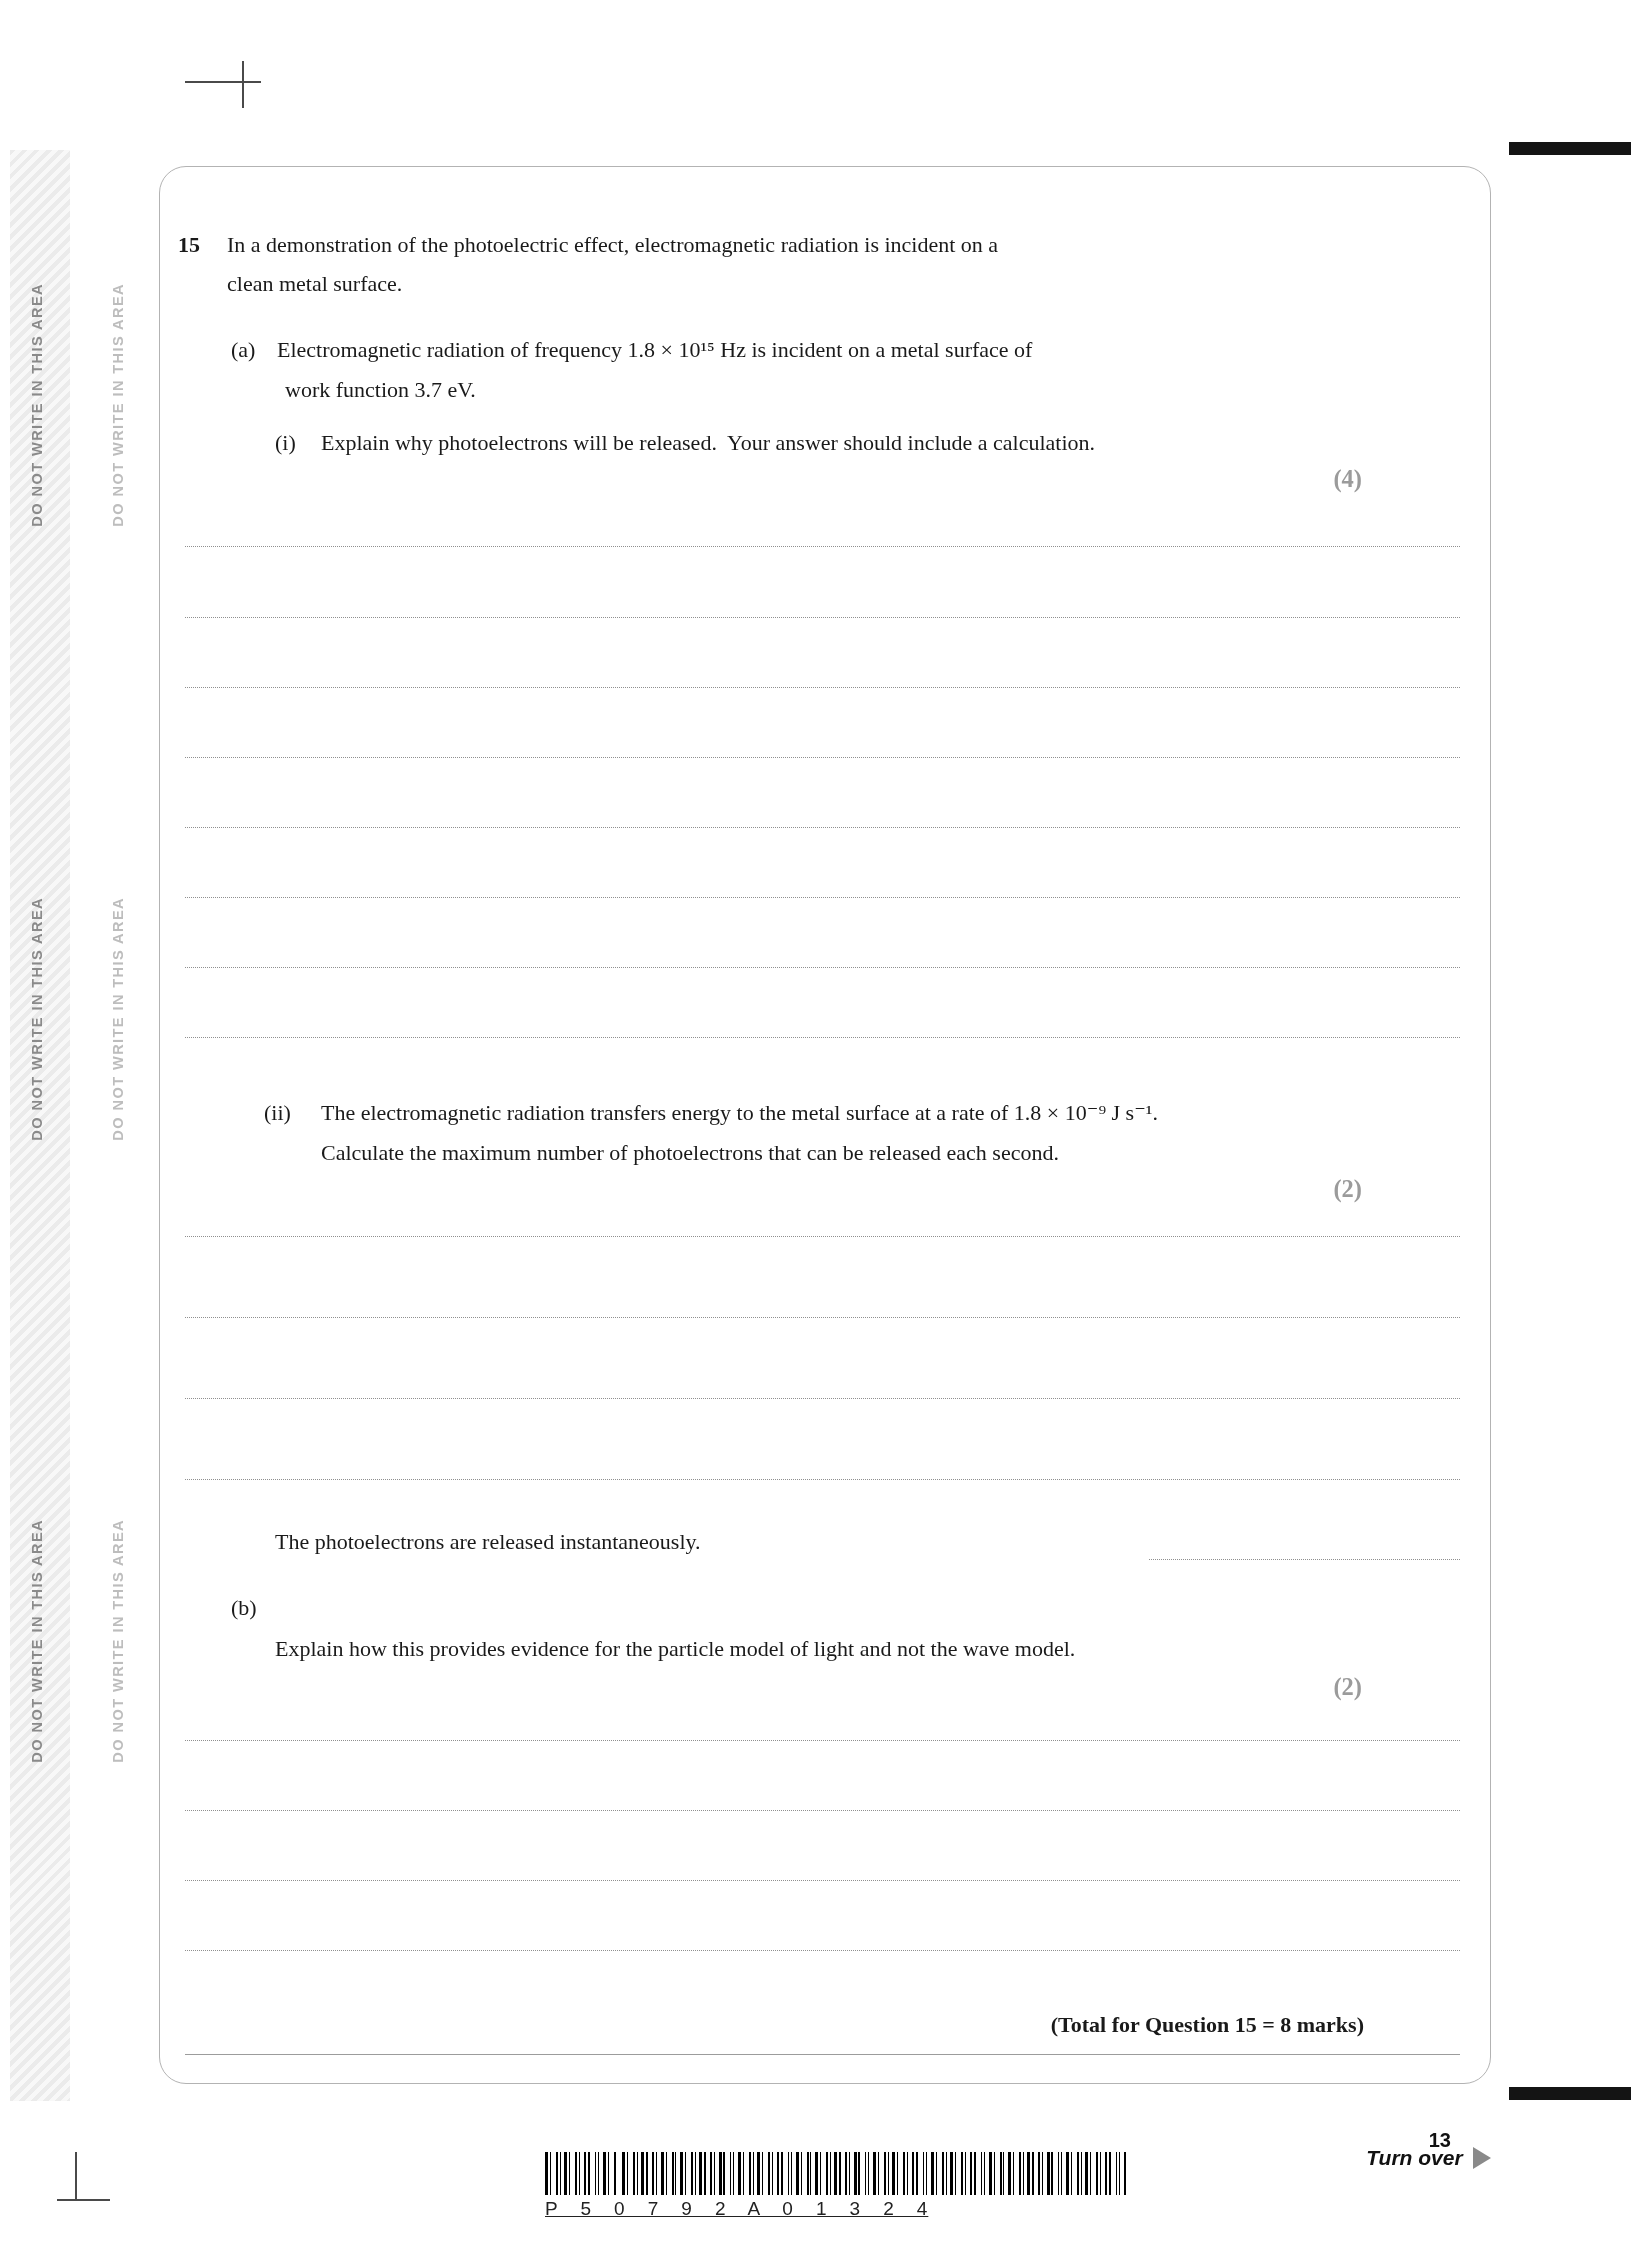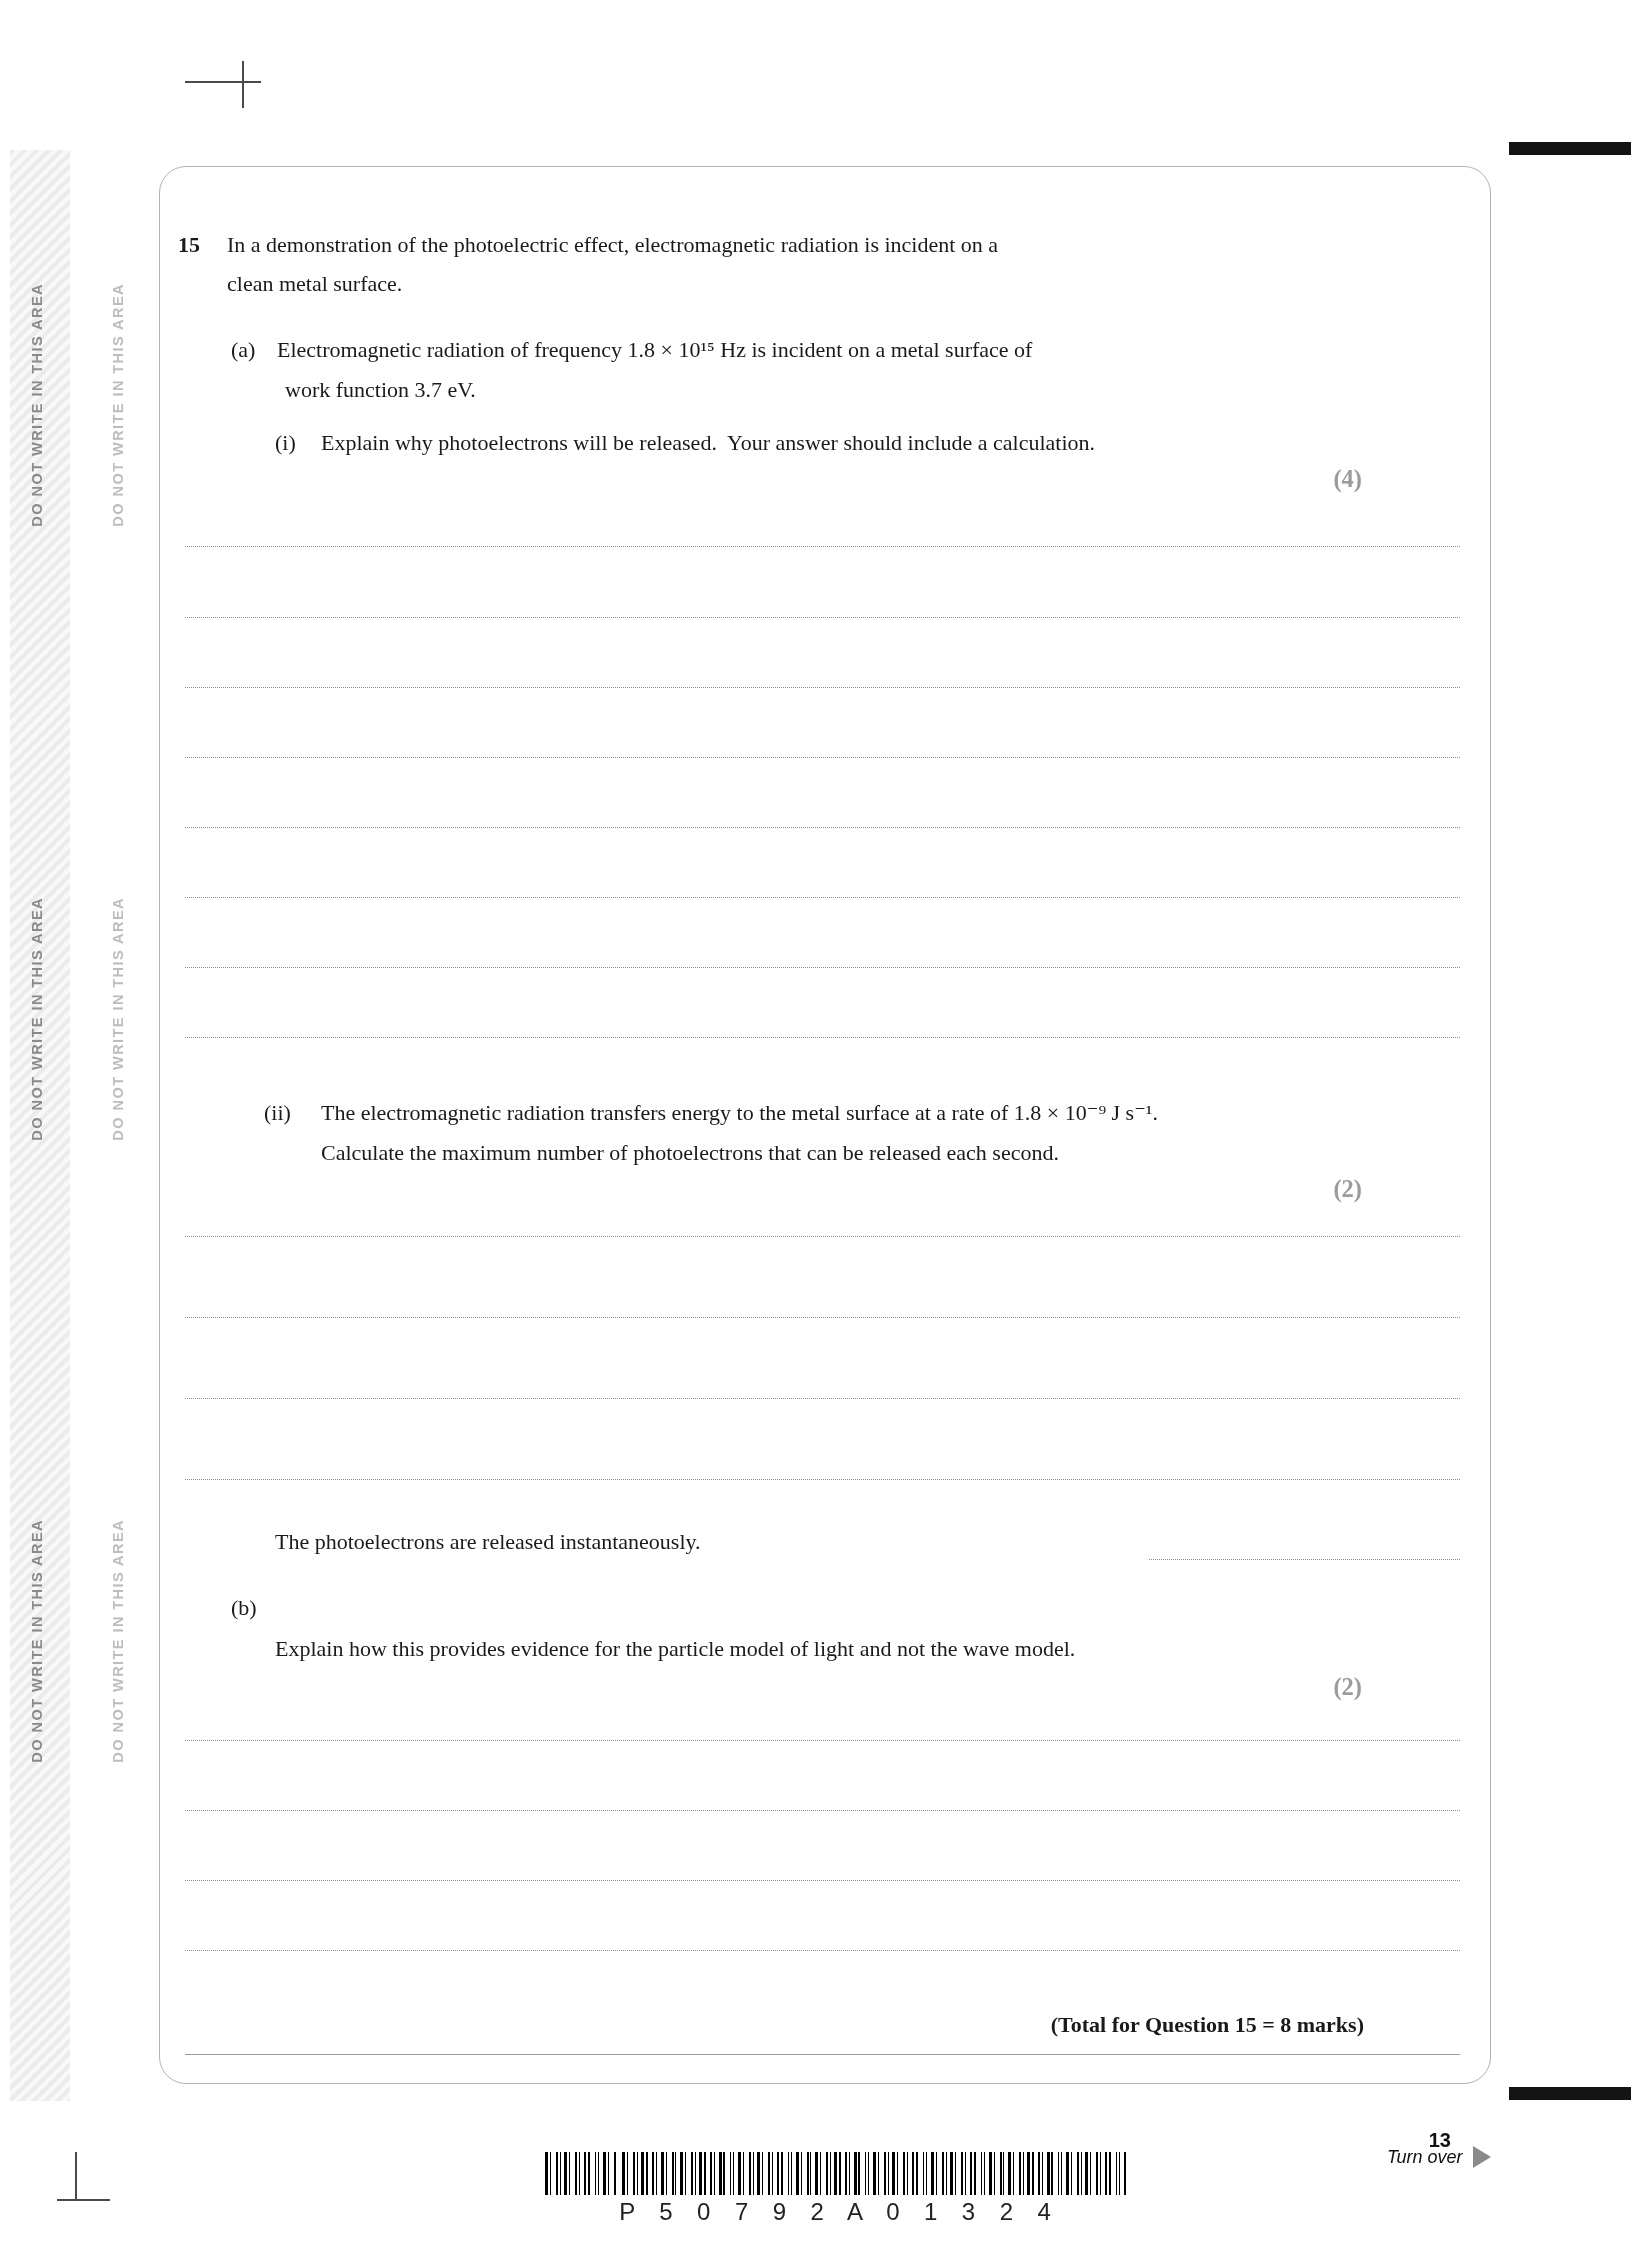--- a/index.html
+++ b/index.html
@@ -29,26 +29,26 @@
   }
   .vtext-dark{color:#8a8a8a;}
   .vtext-light{color:#bdbdbd;}
   .blackbar{left:1509px;width:122px;height:13.2px;background:#141414;}
   .cropmark{background:#4a4a4a;}
   .barcode{
     left:545px;top:2152px;width:581px;height:43px;background-color:#ffffff;
     background-image:repeating-linear-gradient(90deg,#000 0 2.8px,transparent 2.8px 4.7px,#000 4.7px 6.1px,transparent 6.1px 11px,#000 11px 12.7px,transparent 12.7px 14.6px,#000 14.6px 15.6px,transparent 15.6px 19.3px);
   }
   .barcode-text{
-    left:545px;top:2198px;width:581px;text-align:center;
+    left:545px;top:2198px;width:581px;text-align:left;
     font-family:"Liberation Sans","DejaVu Sans",sans-serif;
-    font-size:24px;color:#222;word-spacing:16px;letter-spacing:0.9px;white-space:pre;
+    font-size:19px;color:#222;word-spacing:16px;letter-spacing:0.9px;white-space:pre;text-decoration:underline;
   }
   .turnover-row{right:150px;top:2146px;display:flex;align-items:center;gap:10.4px;}
-  .turnover-label{font-family:"Liberation Sans","DejaVu Sans",sans-serif;font-weight:normal;font-style:italic;font-size:18px;color:#111;white-space:pre;}
+  .turnover-label{font-family:"Liberation Sans","DejaVu Sans",sans-serif;font-weight:bold;font-style:italic;font-size:21px;color:#111;white-space:pre;}
   .turnover-arrow{width:0;height:0;border-left:18px solid #8a8a8a;border-top:11.3px solid transparent;border-bottom:11.3px solid transparent;}
   .page-number{right:190px;top:2129px;font-family:"Liberation Sans","DejaVu Sans",sans-serif;font-weight:bold;font-size:20px;color:#111;white-space:pre;}
   .answer-eq-row{left:185px;top:1534px;width:1275px;display:flex;justify-content:flex-end;align-items:baseline;}
   .answer-eq-dots{display:inline-block;width:311px;border-bottom:1.4px dotted #8f8f8f;height:24.5px;margin-left:6.6px;}
   .total-underline{left:185px;top:2054px;width:1275px;border-bottom:1.4px solid #9c9c9c;height:0;}
 </style>
 </head>
 <body>
 
 <div class="abs cropmark" style="left:185px;top:81px;width:76px;height:1.9px;"></div>

